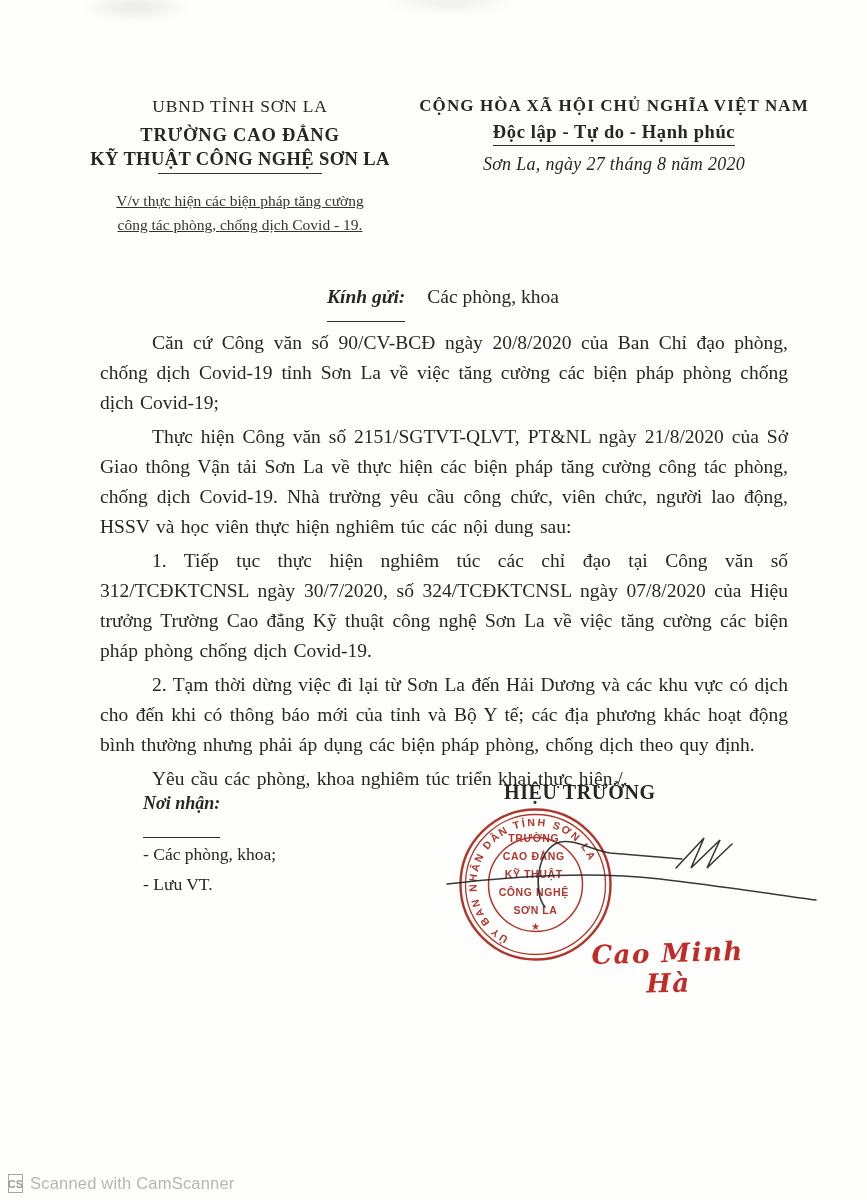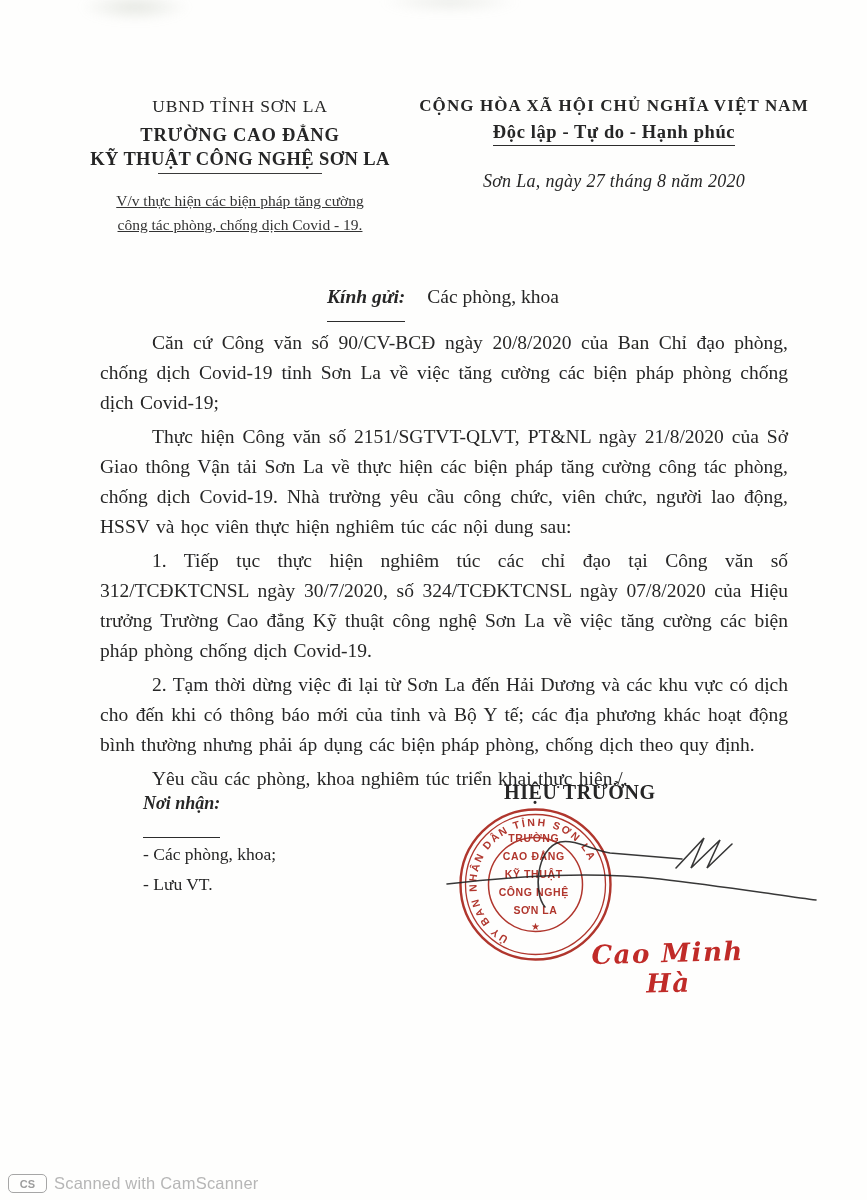--- a/index.html
+++ b/index.html
@@ -49,21 +49,21 @@
     left: 416px; top: 96px; width: 396px;
     text-align: center;
   }
   .hr-line1 { font-size: 17px; font-weight: bold; letter-spacing: 1.1px; white-space: nowrap; }
   .hr-motto {
     display: inline-block;
     font-size: 18.5px; font-weight: bold; letter-spacing: 0.6px;
     margin-top: 6px; padding-bottom: 2px;
     border-bottom: 1.9px solid #2c2c2c;
   }
-  .hr-date { font-size: 18px; font-style: italic; margin-top: 25px; letter-spacing: 0.3px; }
+  .hr-date { font-size: 18px; font-style: italic; margin-top: 8px; letter-spacing: 0.3px; }
 
   
   .salutation {
     position: absolute;
     left: 100px; top: 286px; width: 686px;
     text-align: center;
     font-size: 19.5px;
   }
   .sal-label {
     font-weight: bold; font-style: italic;
@@ -129,23 +129,23 @@
   }
 
   
   .watermark {
     position: absolute;
     left: 8px; bottom: 7px;
     display: flex; align-items: center;
     font-family: "Liberation Sans", "DejaVu Sans", sans-serif;
   }
   .wm-badge {
-    width: 39px; height: 19px;
+    width: 15px; height: 19px;
     border: 1.6px solid #a6a6a6;
-    border-radius: 5px;
+    border-radius: 0;
     color: #9d9d9d;
     font-size: 11px; font-weight: bold;
     display: flex; align-items: center; justify-content: center;
     margin-right: 7px;
   }
   .wm-text { color: #b6b6b6; font-size: 16.5px; letter-spacing: 0.2px; text-align: right; }
 </style>
 </head>
 <body>
 

